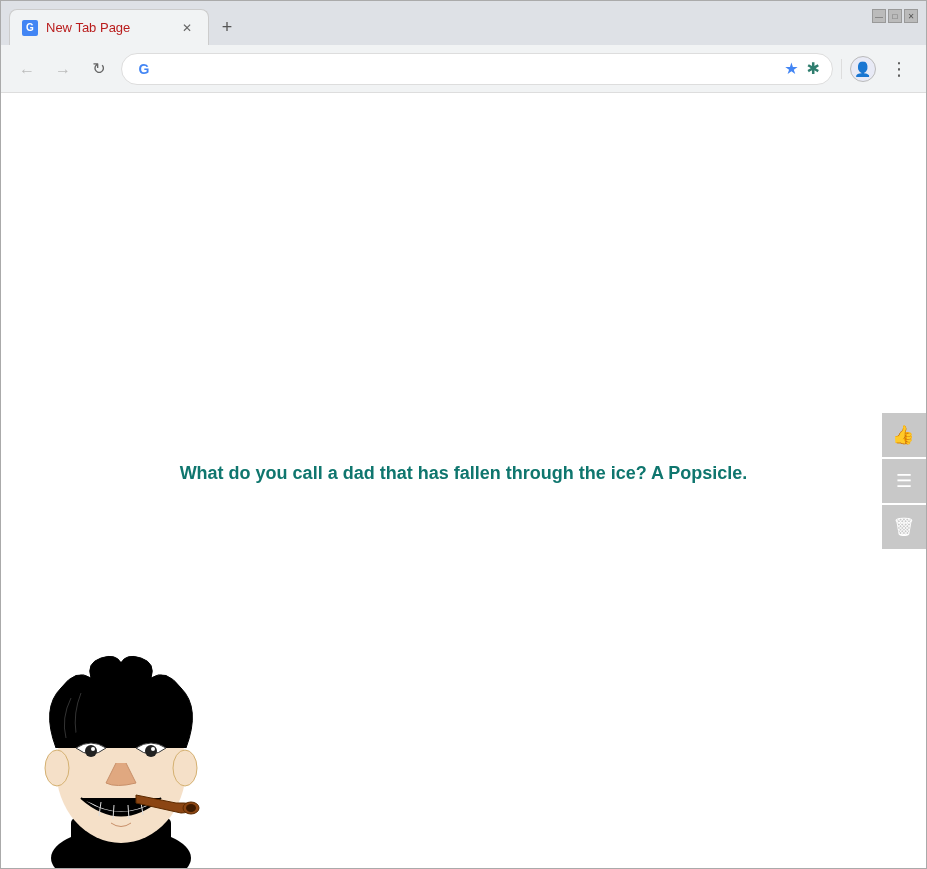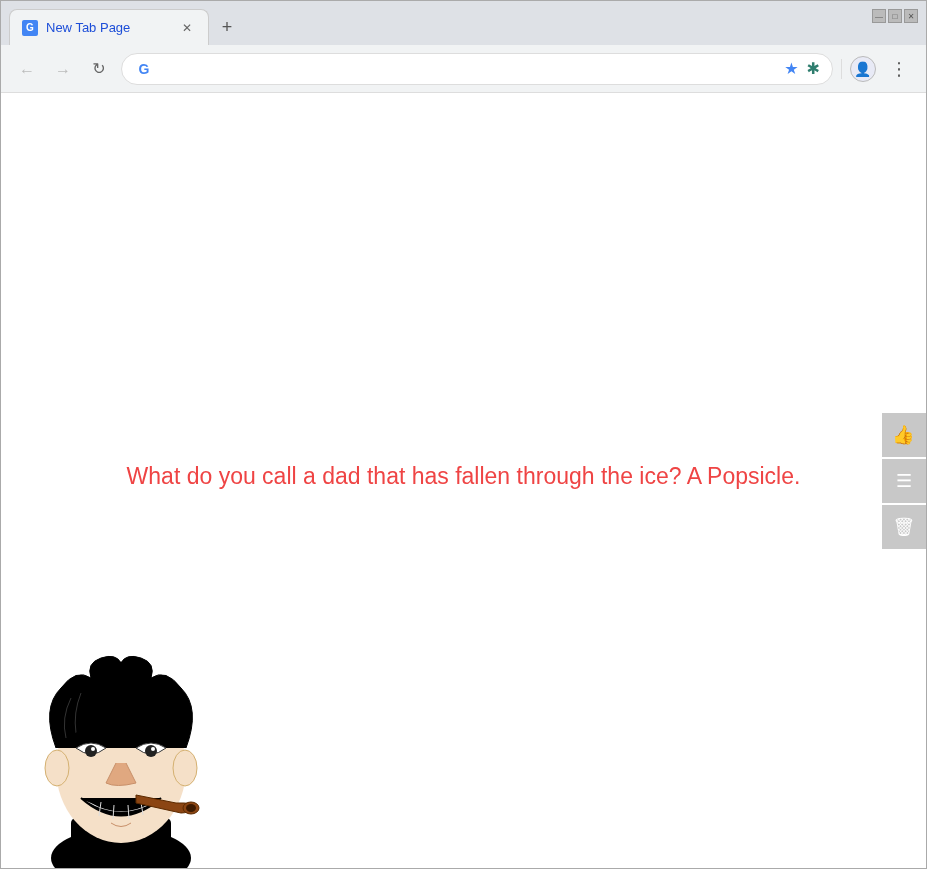--- a/index.html
+++ b/index.html
@@ -81,21 +81,21 @@
       display: flex;
       align-items: center;
       justify-content: center;
       color: white;
       font-size: 10px;
       font-weight: bold;
     }
 
     .tab-title {
       font-size: 13px;
-      color: #1d4ed8;
+      color: #b91c1c;
       flex: 1;
       white-space: nowrap;
       overflow: hidden;
       text-overflow: ellipsis;
     }
 
     .tab-close {
       width: 18px;
       height: 18px;
       border-radius: 50%;
@@ -224,24 +224,25 @@
       position: relative;
       overflow: hidden;
     }
 
     
     .joke-text {
       position: absolute;
       top: 370px;
       left: 50%;
       transform: translateX(-50%);
-      font-size: 23px;
-      color: #ef4444;
+      font-size: 18px;
+      color: #0f766e;
       white-space: nowrap;
       font-family: Arial, sans-serif;
+      font-weight: bold;
     }
 
     
     .troll-face {
       position: absolute;
       bottom: 0;
       left: 20px;
       width: 200px;
       height: 220px;
     }

